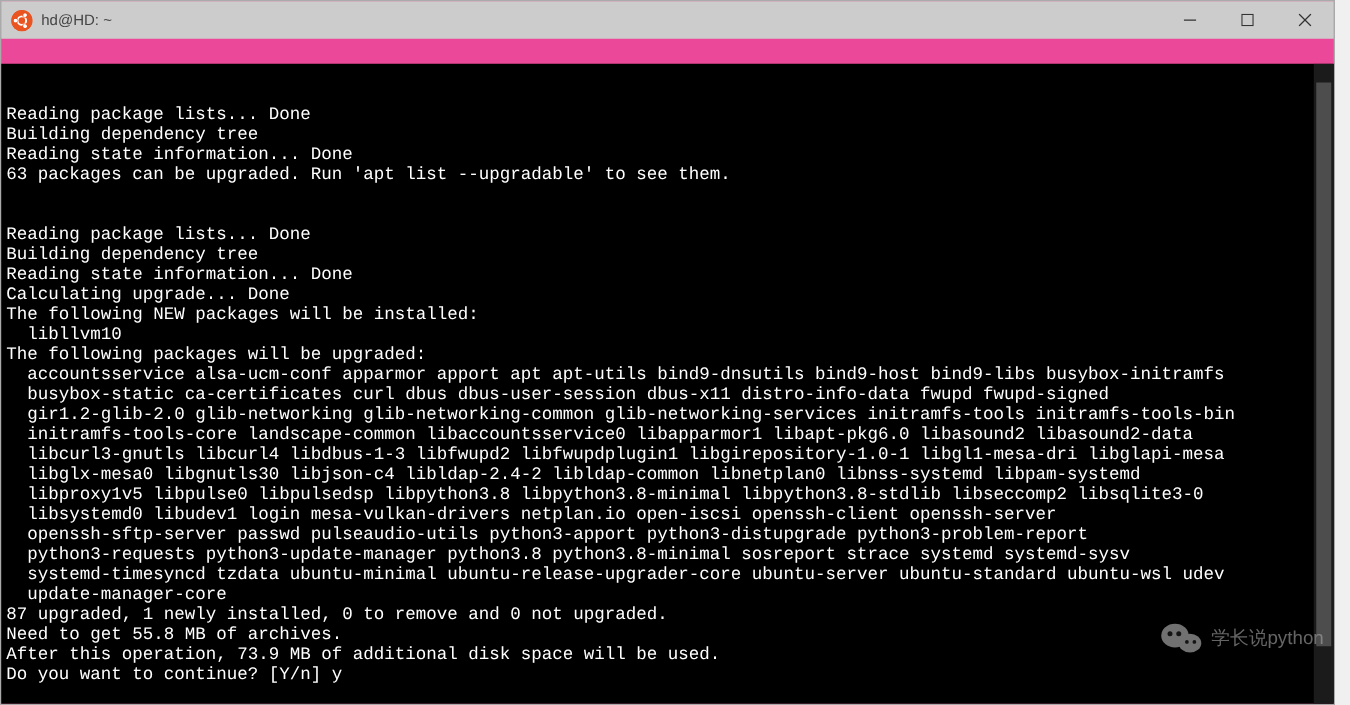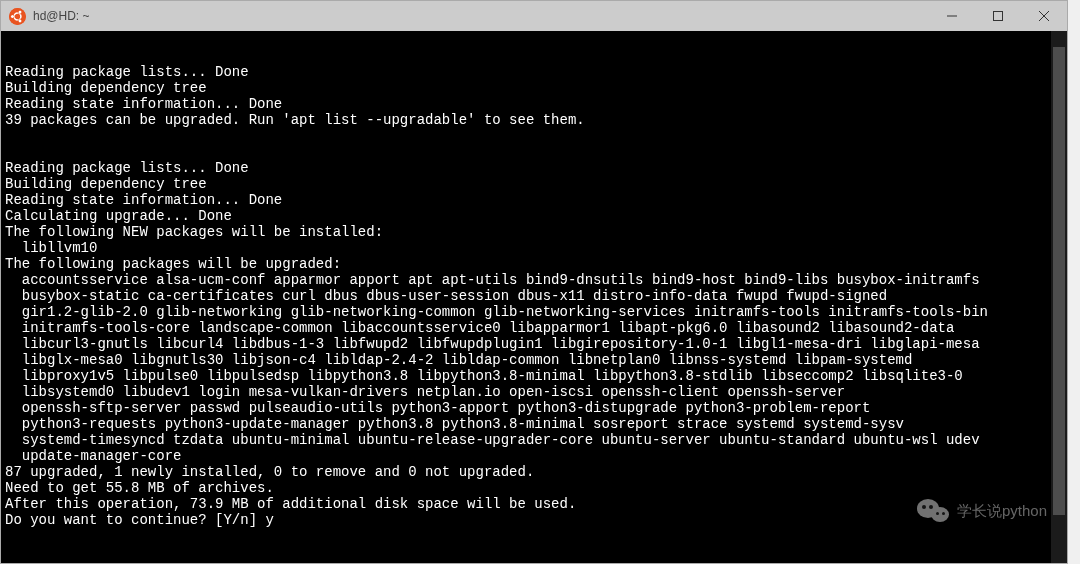--- a/index.html
+++ b/index.html
@@ -60,20 +60,21 @@
       background: #000;
       color: #fff;
       font-family: "WenQuanYi Micro Hei Mono", "NSimSun", "SimSun", "Courier New", monospace;
       font-size: 14px;
       line-height: 16px;
       padding: 1px 2px 1px 4px;
       overflow: hidden;
       position: relative;
       white-space: pre;
       letter-spacing: 0px;
+      margin-top: 20px;
     }
     .terminal .line { white-space: pre; }
     .prompt-user { color: #4caf50; font-weight: bold; }
     .prompt-sep { color: #fff; }
     .prompt-path { color: #5c89c9; font-weight: bold; }
     .cmd { color: #fff; }
     .scrollbar {
       position: absolute;
       right: 0;
       top: 0;
@@ -85,21 +86,21 @@
       position: absolute;
       left: 2px;
       right: 2px;
       top: 3%;
       height: 88%;
       background: #4d4d4d;
       border-radius: 0;
     }
     .watermark {
       position: absolute;
-      right: 20px;
+      right: 8px;
       bottom: 38px;
       display: flex;
       align-items: center;
       gap: 6px;
       opacity: 0.6;
       pointer-events: none;
     }
     .watermark .logo {
       width: 34px;
       height: 28px;
@@ -157,21 +158,21 @@
       <div class="win-btn close">
         <svg viewBox="0 0 10 10">
             <line x1="0" y1="0" x2="10" y2="10" stroke="currentColor" stroke-width="1"></line>
             <line x1="10" y1="0" x2="0" y2="10" stroke="currentColor" stroke-width="1"></line>
           </svg>
       </div>
     </div>
   </div>
 
   <div class="terminal">
-    <div id="pre-block"><div class="line">Reading package lists... Done</div><div class="line">Building dependency tree</div><div class="line">Reading state information... Done</div><div class="line">39 packages can be upgraded. Run 'apt list --upgradable' to see them.</div></div>
+    <div id="pre-block"><div class="line">Reading package lists... Done</div><div class="line">Building dependency tree</div><div class="line">Reading state information... Done</div><div class="line">63 packages can be upgraded. Run 'apt list --upgradable' to see them.</div></div>
     <div id="post-block"><div class="line">Reading package lists... Done</div><div class="line">Building dependency tree</div><div class="line">Reading state information... Done</div><div class="line">Calculating upgrade... Done</div><div class="line">The following NEW packages will be installed:</div><div class="line">  libllvm10</div><div class="line">The following packages will be upgraded:</div><div class="line">  accountsservice alsa-ucm-conf apparmor apport apt apt-utils bind9-dnsutils bind9-host bind9-libs busybox-initramfs</div><div class="line">  busybox-static ca-certificates curl dbus dbus-user-session dbus-x11 distro-info-data fwupd fwupd-signed</div><div class="line">  gir1.2-glib-2.0 glib-networking glib-networking-common glib-networking-services initramfs-tools initramfs-tools-bin</div><div class="line">  initramfs-tools-core landscape-common libaccountsservice0 libapparmor1 libapt-pkg6.0 libasound2 libasound2-data</div><div class="line">  libcurl3-gnutls libcurl4 libdbus-1-3 libfwupd2 libfwupdplugin1 libgirepository-1.0-1 libgl1-mesa-dri libglapi-mesa</div><div class="line">  libglx-mesa0 libgnutls30 libjson-c4 libldap-2.4-2 libldap-common libnetplan0 libnss-systemd libpam-systemd</div><div class="line">  libproxy1v5 libpulse0 libpulsedsp libpython3.8 libpython3.8-minimal libpython3.8-stdlib libseccomp2 libsqlite3-0</div><div class="line">  libsystemd0 libudev1 login mesa-vulkan-drivers netplan.io open-iscsi openssh-client openssh-server</div><div class="line">  openssh-sftp-server passwd pulseaudio-utils python3-apport python3-distupgrade python3-problem-report</div><div class="line">  python3-requests python3-update-manager python3.8 python3.8-minimal sosreport strace systemd systemd-sysv</div><div class="line">  systemd-timesyncd tzdata ubuntu-minimal ubuntu-release-upgrader-core ubuntu-server ubuntu-standard ubuntu-wsl udev</div><div class="line">  update-manager-core</div><div class="line">87 upgraded, 1 newly installed, 0 to remove and 0 not upgraded.</div><div class="line">Need to get 55.8 MB of archives.</div><div class="line">After this operation, 73.9 MB of additional disk space will be used.</div><div class="line">Do you want to continue? [Y/n] y</div></div>
     
 
     <div class="scrollbar">
       <div class="scrollbar-thumb"></div>
     </div>
 
     <div class="watermark">
       <div class="logo">
         <span class="bubble" style="width:22px;height:19px;left:0;top:2px;"></span>

